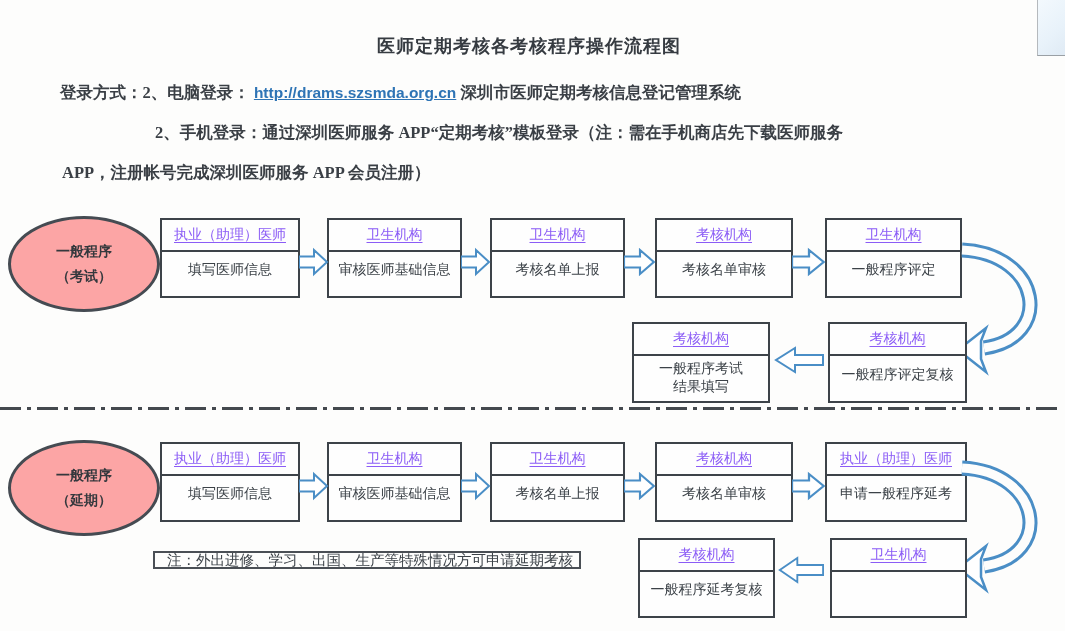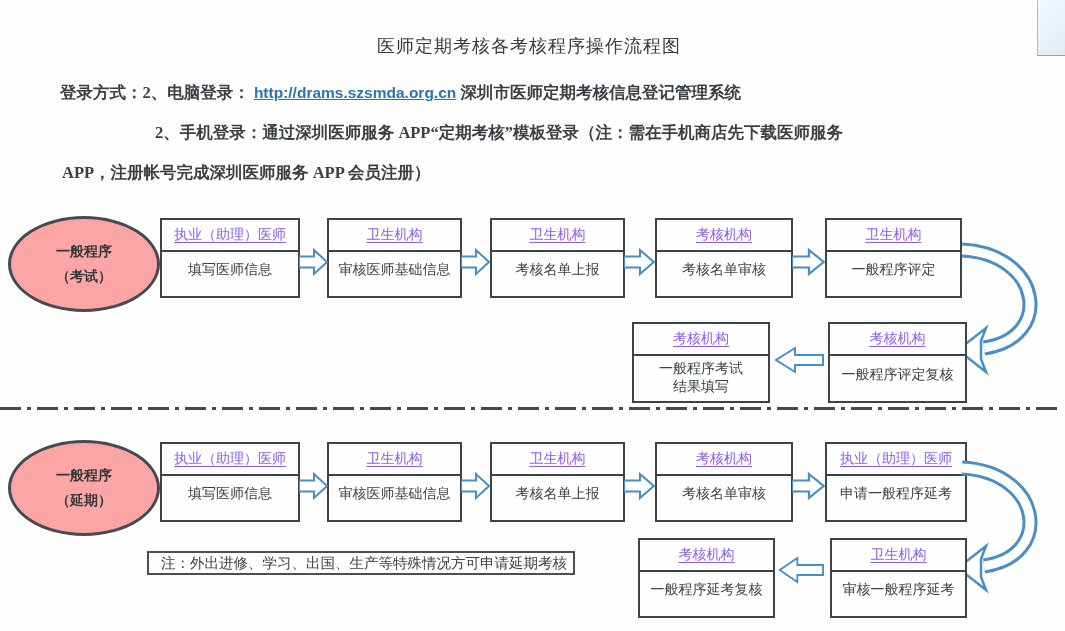--- a/index.html
+++ b/index.html
@@ -11,21 +11,21 @@
   }
   .abs{position:absolute;}
   
   .corner{
     left:1037px;top:0;width:28px;height:55px;
     background:linear-gradient(135deg,#f3f9fd 0%,#e8f2fa 60%,#dfeaf4 100%);
     border-left:1px solid #b5b9bd;border-bottom:1px solid #9aa0a5;
   }
   .title{
     left:0;top:34px;width:1058px;text-align:center;
-    font-size:18px;font-weight:normal;letter-spacing:1px;color:#363b41;
+    font-size:18px;font-weight:bold;letter-spacing:1px;color:#363b41;
   }
   .login-line{font-size:16.5px;font-weight:bold;color:#3a3f45;white-space:nowrap;}
   .login-url{color:#2e74b5;text-decoration:underline;font-family:"Liberation Sans","DejaVu Sans",sans-serif;font-size:15.5px;}
   .oval{
     width:146px;height:90px;border:3px solid #454b52;border-radius:50%;
     background:#fca5a5;display:flex;flex-direction:column;align-items:center;justify-content:center;
     font-weight:bold;font-size:14px;line-height:1.8;color:#34383d;
   }
   .box{
     border:2px solid #3d4349;background:#fefefe;display:flex;flex-direction:column;box-sizing:border-box;
@@ -194,21 +194,20 @@
     <polygon points="8,114 36,92 31,105 31,123 36,136" fill="#fff" stroke="#4a8ec6" stroke-width="2.5"></polygon>
   </svg>
 </div>
 
 <div class="abs box" style="left:638px;top:538px;width:137px;height:80px;">
   <div class="box-h">考核机构</div>
   <div class="box-b">一般程序延考复核</div>
 </div>
 <div class="abs box" style="left:830px;top:538px;width:137px;height:80px;">
   <div class="box-h">卫生机构</div>
-  <div class="box-b">审核一般程序延考</div>
 </div>
 <div class="abs arrow" style="left:778px;top:556px;width:46px;height:28px;">
   <svg viewBox="0 0 50 28" preserveAspectRatio="none">
       <polygon points="49,9 21,9 21,2 2,14 21,26 21,19 49,19" fill="#fff" stroke="#4a8ec6" stroke-width="2"></polygon>
     </svg>
 </div>
 
-<div class="abs note" style="left:147px;top:551px;width:428px;height:24px;">注：外出进修、学习、出国、生产等特殊情况方可申请延期考核</div>
+<div class="abs note" style="left:153px;top:551px;width:428px;height:18px;">注：外出进修、学习、出国、生产等特殊情况方可申请延期考核</div>
 
 </body></html>

